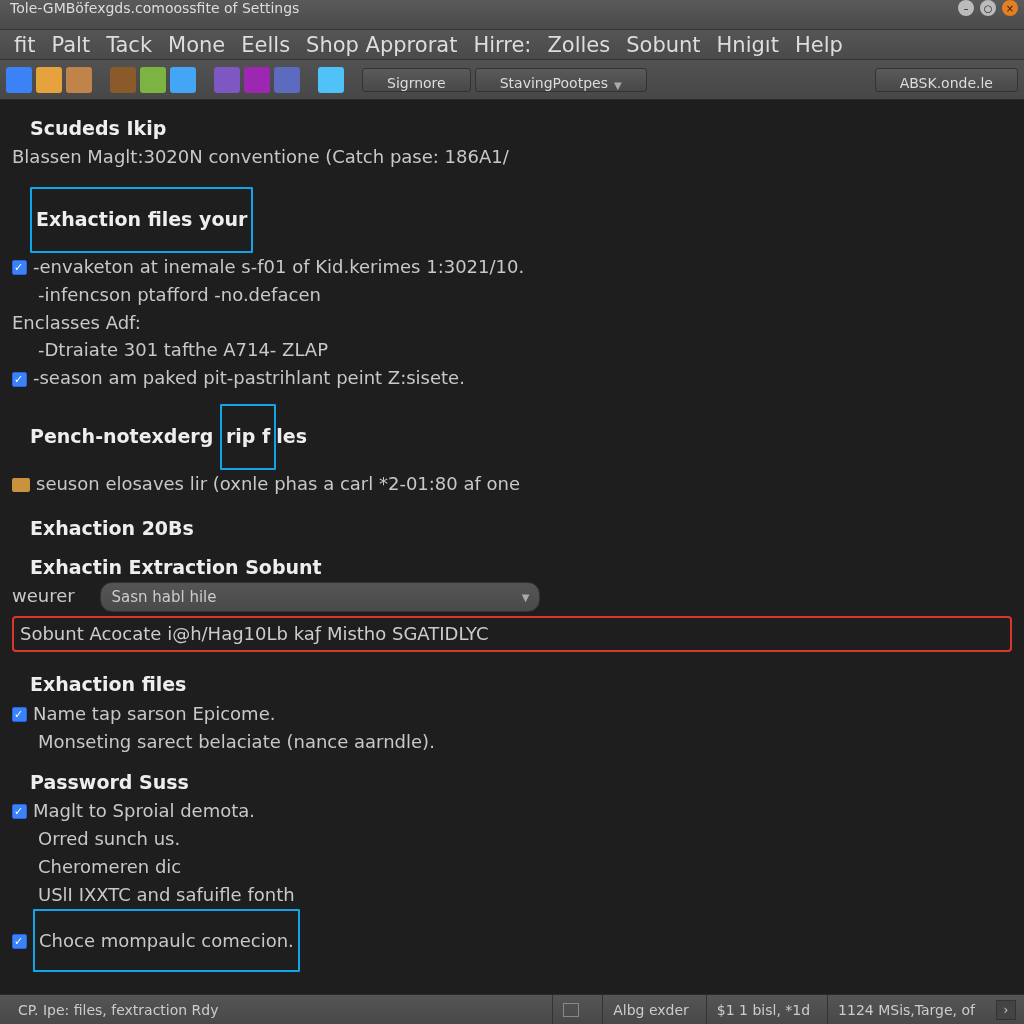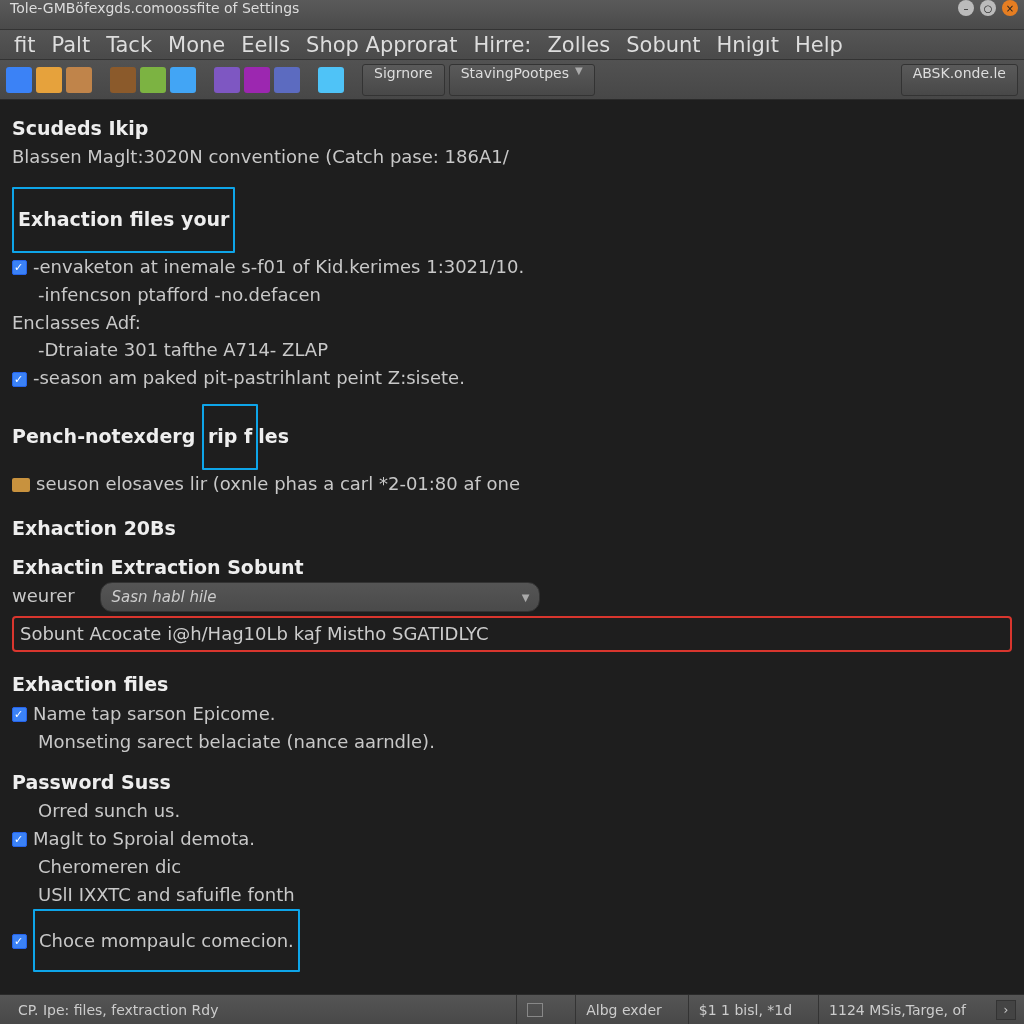--- a/index.html
+++ b/index.html
@@ -11,40 +11,40 @@
 .titlebar .btn.min { background:#bbb; }
 .titlebar .btn.max { background:#bbb; }
 .titlebar .btn.close { background:#e67e22; }
 
 .menubar { height: 30px; background: linear-gradient(#555,#4a4a4a); display:flex; align-items:center; padding: 0 6px; border-bottom:1px solid #333; font-size:21px; }
 .menubar .menuitem { padding: 2px 8px; color:#ddd; cursor:pointer; }
 
 .toolbar { height: 40px; background: linear-gradient(#525252,#474747); display:flex; align-items:center; gap:4px; padding: 0 6px; border-bottom:1px solid #2a2a2a; }
 .toolbar .ticon { width: 26px; height: 26px; border-radius:3px; display:flex; align-items:center; justify-content:center; font-size:14px; }
 .toolbar .sep { width:10px; }
-.toolbar .tbtn { height:32px; padding:0 11px; background: linear-gradient(#5a5a5a,#484848); border:1px solid #333; border-radius:3px; color:#ddd; font-size:14px; display:flex; align-items:flex-start; gap:6px; }
+.toolbar .tbtn { height:24px; padding:0 24px; background: linear-gradient(#5a5a5a,#484848); border:1px solid #333; border-radius:3px; color:#ddd; font-size:14px; display:flex; align-items:flex-end; gap:6px; }
 .toolbar .tbtn .caret { font-size:10px; color:#aaa; }
 .toolbar .spacer { flex:1; }
 
 .content { position:absolute; top:100px; left:0; right:0; bottom:30px; background:#1e1e1e; padding: 8px 12px; font-family: "DejaVu Sans", sans-serif; font-size:18px; line-height:1.55; overflow:hidden; }
-.content h3 { color:#eee; font-weight:bold; font-size:19px; margin-top:6px; }
+.content h3 { color:#eee; font-weight:bold; font-size:19px; margin-top:6px;margin-left:18px; }
 .content .line { color:#c8c8c8; }
 .content .indent { padding-left:26px; }
 
 .chk { display:inline-block; width:15px; height:15px; background:#3b82f6; border:1px solid #2563eb; position:relative; vertical-align:middle; margin-right:6px; border-radius:2px; }
 .chk::after { content:"✓"; color:#fff; font-size:11px; position:absolute; top:-2px; left:1px; }
 .folder { display:inline-block; width:18px; height:14px; background:#c8923e; vertical-align:middle; margin-right:6px; border-radius:2px; }
 
 .redbox { border:2px solid #0ea5e9; border-radius:1px; padding:16px 4px; display:inline-block; }
 .redbox-full { border:2px solid #d9362e; border-radius:4px; padding:2px 6px; display:block; margin:4px 0; }
 
-.dropdown { display:inline-flex; align-items:center; justify-content:space-between; width:440px; height:30px; background:linear-gradient(#555,#4a4a4a); border:1px solid #333; border-radius:12px; padding:0 10px; color:#ccc; font-size:15px; vertical-align:middle;font-style:italic; }
+.dropdown { display:inline-flex; align-items:center; justify-content:space-between; width:440px; height:30px; background:linear-gradient(#555,#4a4a4a); border:1px solid #333; border-radius:12px; padding:0 10px; color:#ccc; font-size:15px; vertical-align:middle; }
 .dropdown .caret { font-size:10px; color:#aaa; }
 
-.statusbar { position:absolute; bottom:0; left:0; right:0; height:30px; background:linear-gradient(#555,#484848); border-top:1px solid #2a2a2a; display:flex; align-items:center; font-size:14px; color:#ccc; padding:0 8px; gap:16px; }
+.statusbar { position:absolute; bottom:0; left:0; right:0; height:30px; background:linear-gradient(#555,#484848); border-top:1px solid #2a2a2a; display:flex; align-items:center; font-size:14px; color:#ccc; padding:0 8px; gap:7px; }
 .statusbar .seg { padding:0 10px; border-left:1px solid #333; height:100%; display:flex; align-items:center; }
 .statusbar .seg:first-child { border-left:none; flex:1; }
 .statusbar .arrow { width:20px; height:20px; background:#444; border:1px solid #333; display:flex; align-items:center; justify-content:center; font-size:12px; margin-left:4px; }
 .sbicon { width:16px; height:14px; border:1px solid #888; display:inline-block; margin-right:6px; }
 
 .label-inline { margin-right: 20px; }
 </style>
 </head>
 <body>
 
@@ -129,22 +129,22 @@
 
   <div class="redbox-full"><span>Sobunt Acocate i@h/Hag10Lb kaƒ Mistho SGATIDLYC</span></div>
 
   <div style="height:8px"></div>
   <h3>Exhaction files</h3>
   <div class="line"><span class="chk"></span><span>Name tap sarson Epicome.</span></div>
   <div class="line indent">Monseting sarect belaciate (nance aarndle).</div>
 
   <div style="height:6px"></div>
   <h3>Password Suss</h3>
+  <div class="line"><span class="chk"></span><span>Maglt to Sproial demota.</span></div>
   <div class="line indent">Orred sunch us.</div>
-  <div class="line"><span class="chk"></span><span>Maglt to Sproial demota.</span></div>
   <div class="line indent">Cheromeren dic</div>
   <div class="line indent">USlI IXXTC and safuifle fonth</div>
   <div class="line"><span class="chk"></span><span class="redbox">Choce mompaulc comecion.</span></div>
 
 </div>
 
 <div class="statusbar">
   <div class="seg">CP. Ipe: files, fextraction Rdy</div>
   <div class="seg">
       <span class="sbicon"></span>

